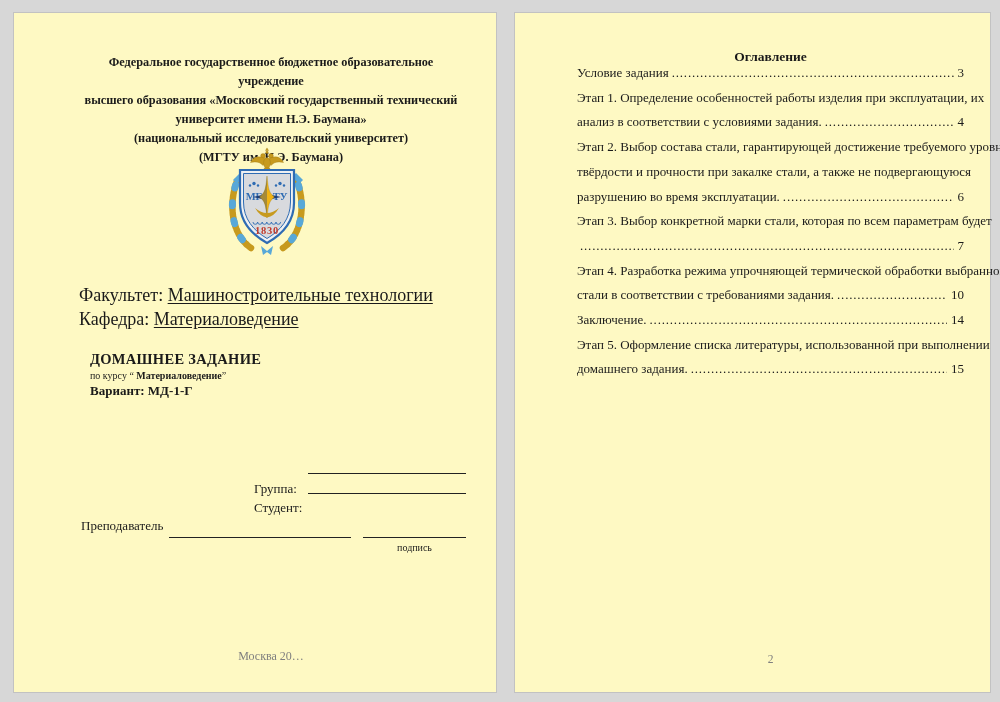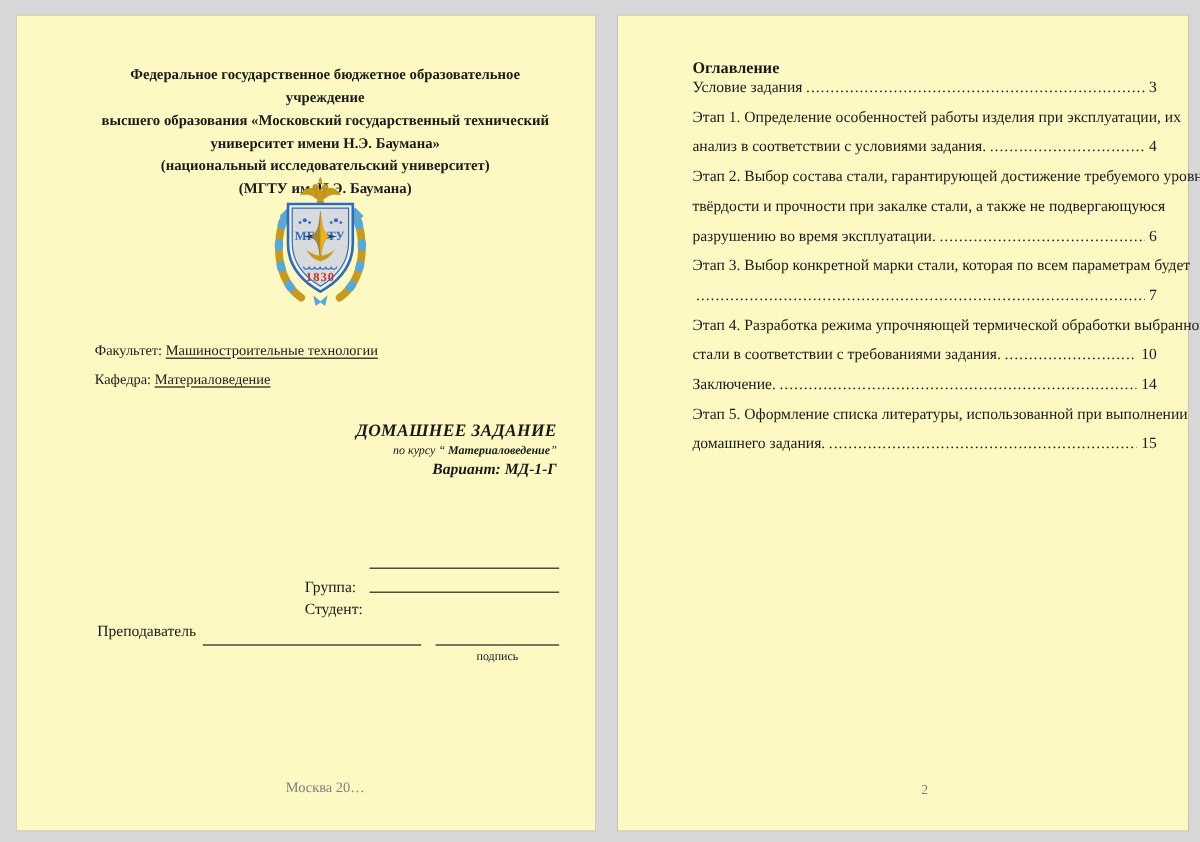--- a/index.html
+++ b/index.html
@@ -16,42 +16,42 @@
     color:var(--ink);
   }
   .page{position:absolute;top:12px;height:681px;background:#fef9c3;border:1px solid #c2c2c2;}
   #page1{left:13px;width:484px;}
   #page2{left:514px;width:477px;}
 
   
   .header{position:absolute;top:40px;left:64px;width:386px;text-align:center;
           font-weight:bold;font-size:12.3px;line-height:19px;white-space:pre-line;}
   .emblem{position:absolute;top:134px;left:209px;width:90px;height:110px;}
-  .fieldrow{position:absolute;left:65px;font-size:12px;white-space:nowrap;}
+  .fieldrow{position:absolute;left:65px;font-size:18px;white-space:nowrap;}
   #facultyRow{top:272px;} #deptRow{top:296px;}
   .uval{text-decoration:underline;text-underline-offset:2px;}
-  .titleblock{position:absolute;top:338px;left:64px;width:386px;text-align:right;font-style:italic;}
+  .titleblock{position:absolute;top:338px;left:76px;width:386px;text-align:left;}
   .t1{font-size:14.5px;font-weight:bold;letter-spacing:.3px;}
   .t2{font-size:10px;margin-top:2px;}
   .t3{font-size:13px;font-weight:bold;margin-top:2px;}
   .slabel{position:absolute;font-size:13px;white-space:nowrap;}
   #studentLabel{left:240px;top:443px;margin-top:44px;}
   #groupLabel{left:240px;top:468px;}
   #teacherLabel{left:67px;top:505px;}
   .blank{position:absolute;height:0;border-bottom:1px solid #222;}
   #studentLine{left:294px;top:460px;width:158px;}
   #groupLine{left:294px;top:480px;width:158px;}
   #teacherLine{left:155px;top:524px;width:182px;}
   #signLine{left:349px;top:524px;width:103px;}
   #signCaption{position:absolute;left:349px;top:529px;width:103px;text-align:center;font-size:10px;}
   #cityYear{position:absolute;left:64px;top:636px;width:386px;text-align:center;
             font-size:12px;color:var(--fieldgray);}
 
   
-  #tocTitle{position:absolute;top:36px;left:62px;width:387px;
+  #tocTitle{position:absolute;top:36px;left:62px;width:387px;text-align:center;
             font-weight:bold;font-size:13.5px;}
   #tocList{position:absolute;top:48px;left:62px;width:387px;font-size:13px;}
   .toc-line{line-height:24.7px;white-space:nowrap;}
   .toc-line.last{display:flex;align-items:baseline;}
   .toc-text{flex:0 0 auto;}
   .leader{flex:1 1 auto;overflow:hidden;white-space:nowrap;letter-spacing:.8px;
           padding-left:3px;min-width:0;}
   .pg{flex:0 0 auto;padding-left:4px;text-align:right;}
   #pageNum{position:absolute;top:640px;left:62px;width:387px;text-align:center;
            font-size:11.5px;color:var(--fieldgray);}

